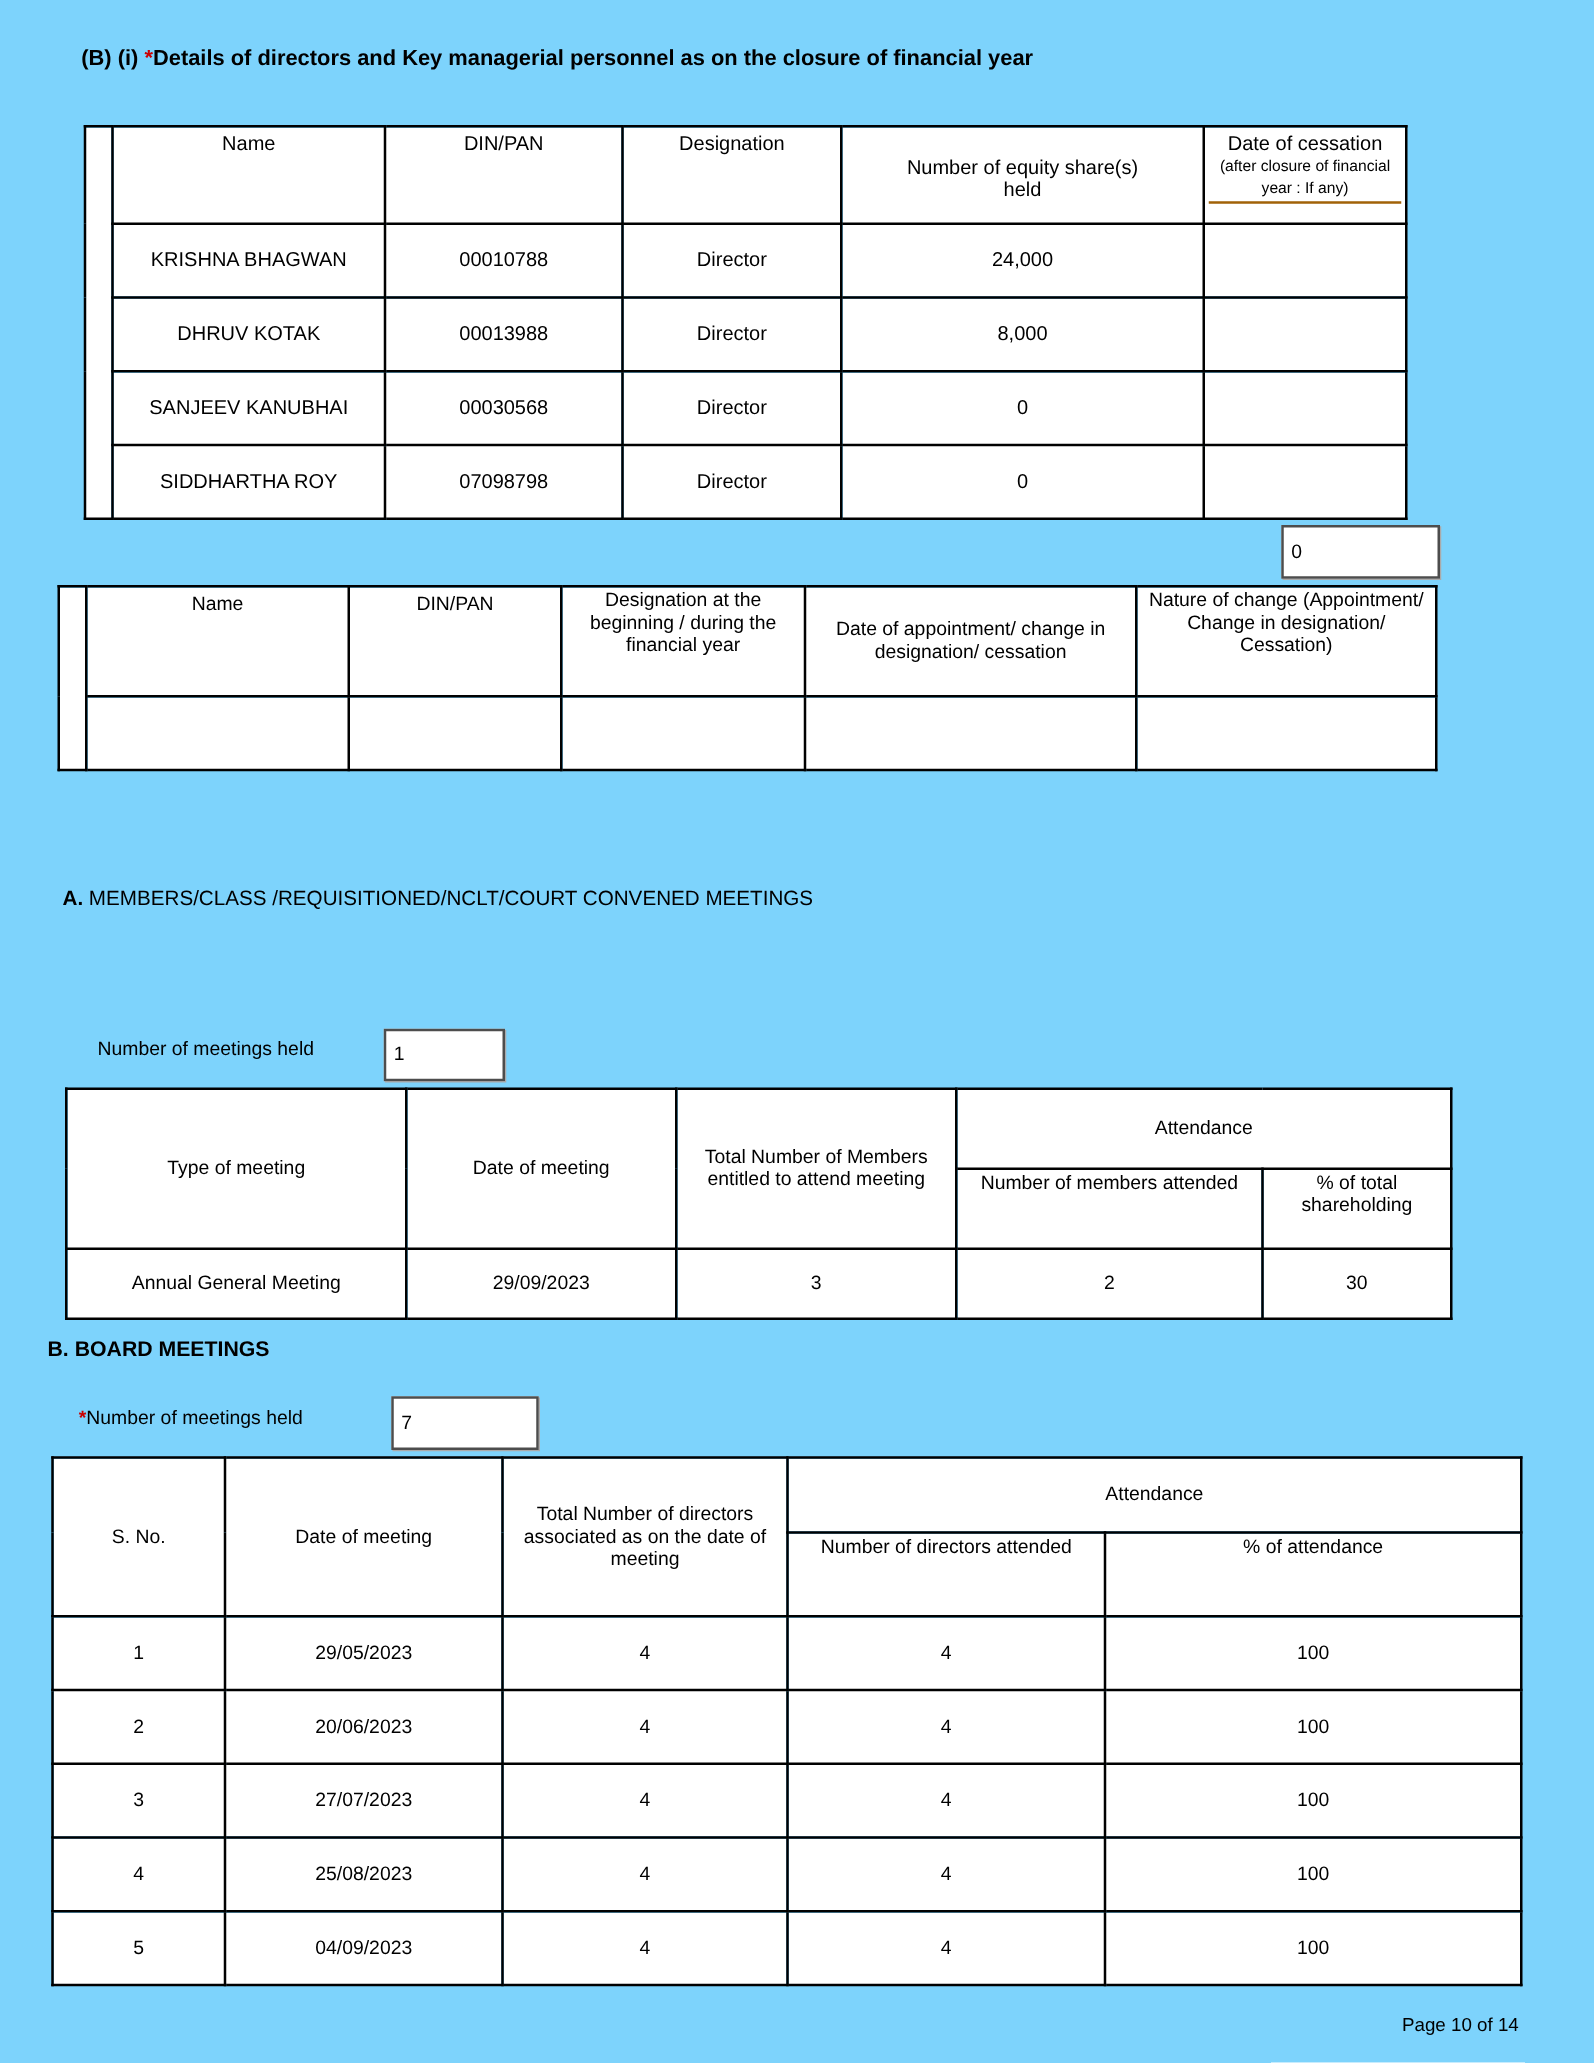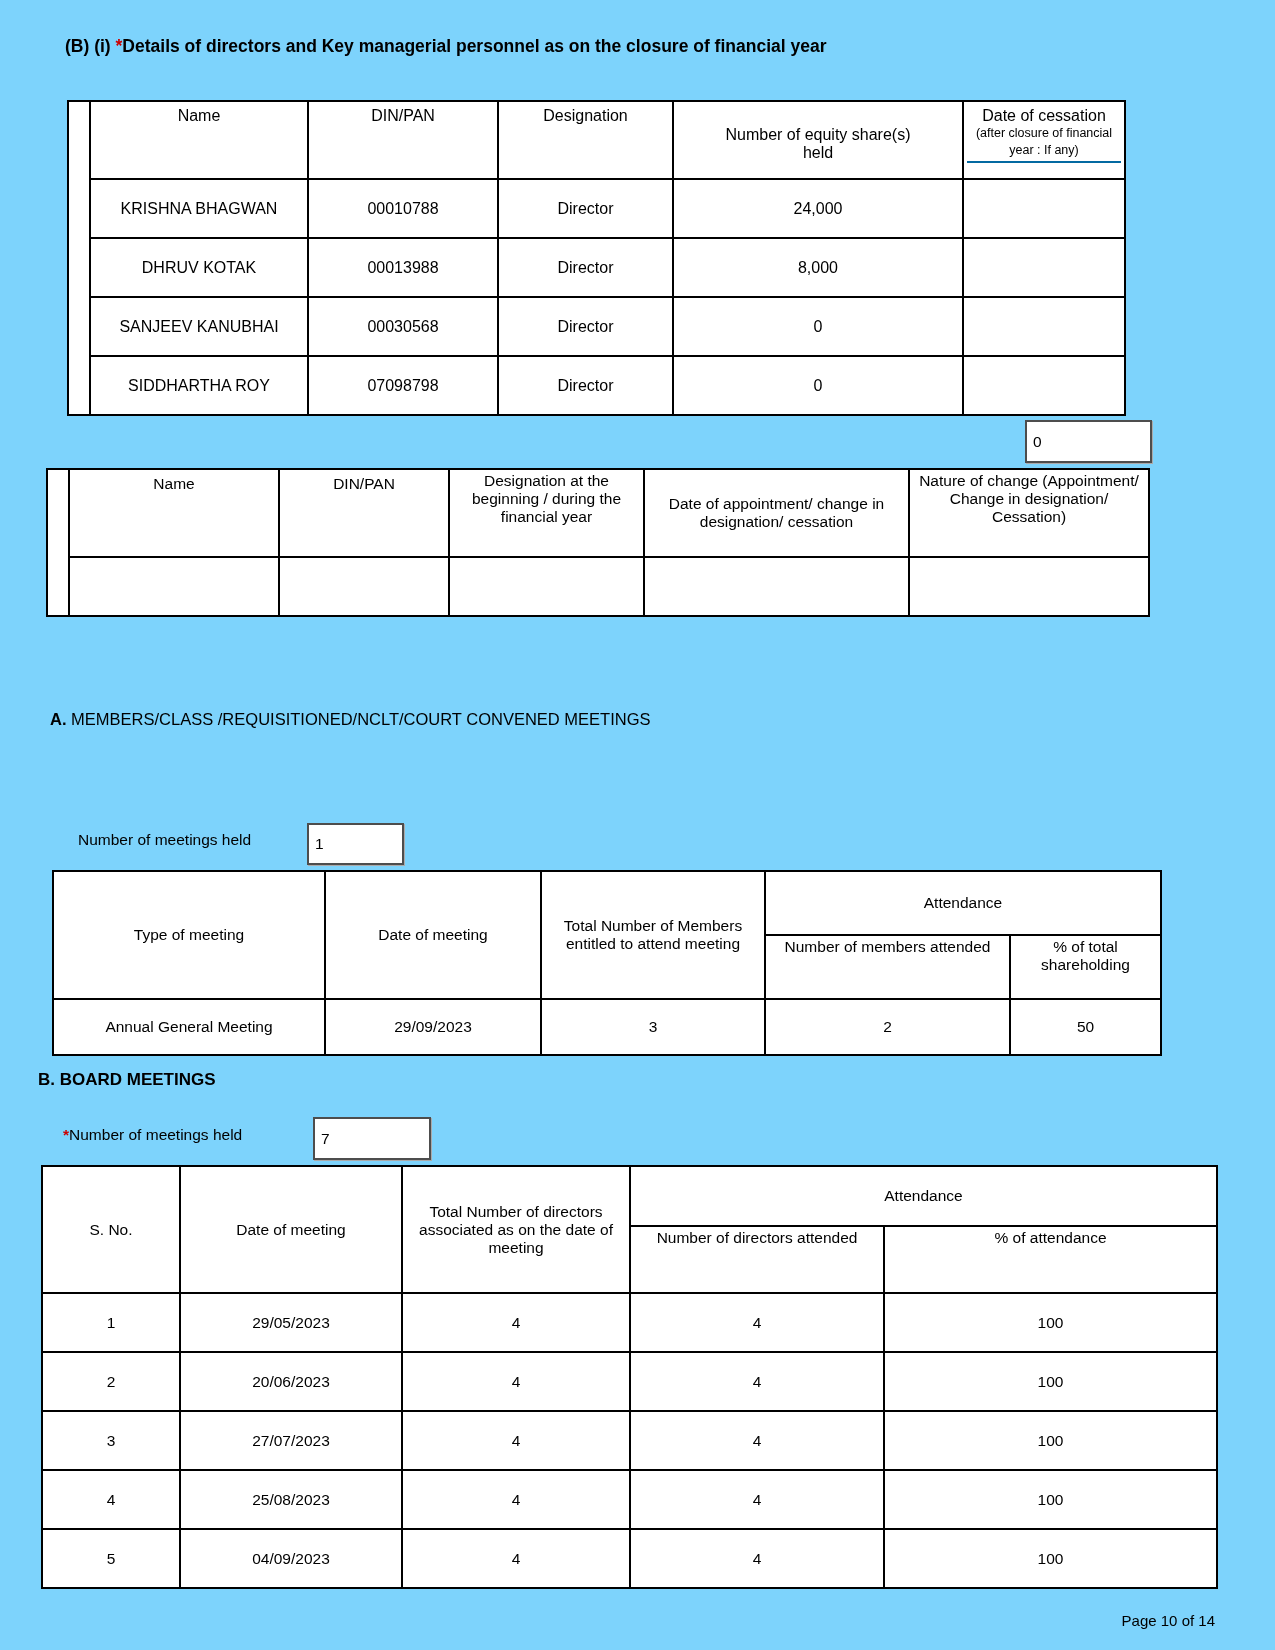--- a/index.html
+++ b/index.html
@@ -41,21 +41,21 @@
   .doc-table td { text-align:center; vertical-align:middle; }
   .vmid { vertical-align:middle !important; }
   .ltop { text-align:right; vertical-align:top !important; padding:2px 5px !important; }
 
   .t1 { left:67px; top:100px; width:1057px; font-size:16px; }
   .t1 .hrow th { height:78px; padding-top:5px; }
   .t1 .drow td { height:59px; }
   .t1 .pad-wrap { padding:5px 48px 0 48px; }
   .t1 .cess { padding-top:3px; }
   .t1 .sub { font-size:12.5px; line-height:17px; }
-  .t1 .u-line { border-bottom:2px solid #0369a1; padding-bottom:2px; }
+  .t1 .u-line { border-bottom:2px solid #a16207; padding-bottom:2px; }
 
   .t2 { left:46px; top:468px; width:1102px; font-size:15.5px; }
   .t2 .hrow th { height:88px; padding-top:5px; }
   .t2 .erow td { height:59px; }
   .t2 .mid { vertical-align:middle !important; }
 
   .t3 { left:52px; top:870px; width:1108px; font-size:15.5px; }
   .t3 .band1 th { height:64px; }
   .t3 .band2 th { height:64px; }
   .t3 .drow td { height:56px; }
@@ -180,21 +180,21 @@
       </tr>
       <tr class="band2">
         <th class="ltop">Number of members attended</th>
         <th class="ltop">% of total shareholding</th>
       </tr>
       <tr class="drow">
         <td>Annual General Meeting</td>
         <td>29/09/2023</td>
         <td>3</td>
         <td>2</td>
-        <td>50</td>
+        <td>30</td>
       </tr>
     </tbody>
   </table>
 
   <div class="abs h-b">B. BOARD MEETINGS</div>
 
   <div class="abs lbl-b"><span class="star">*</span><span>Number of meetings held</span></div>
   <div class="abs field-box box-b">7</div>
 
   <table class="abs doc-table t4">

